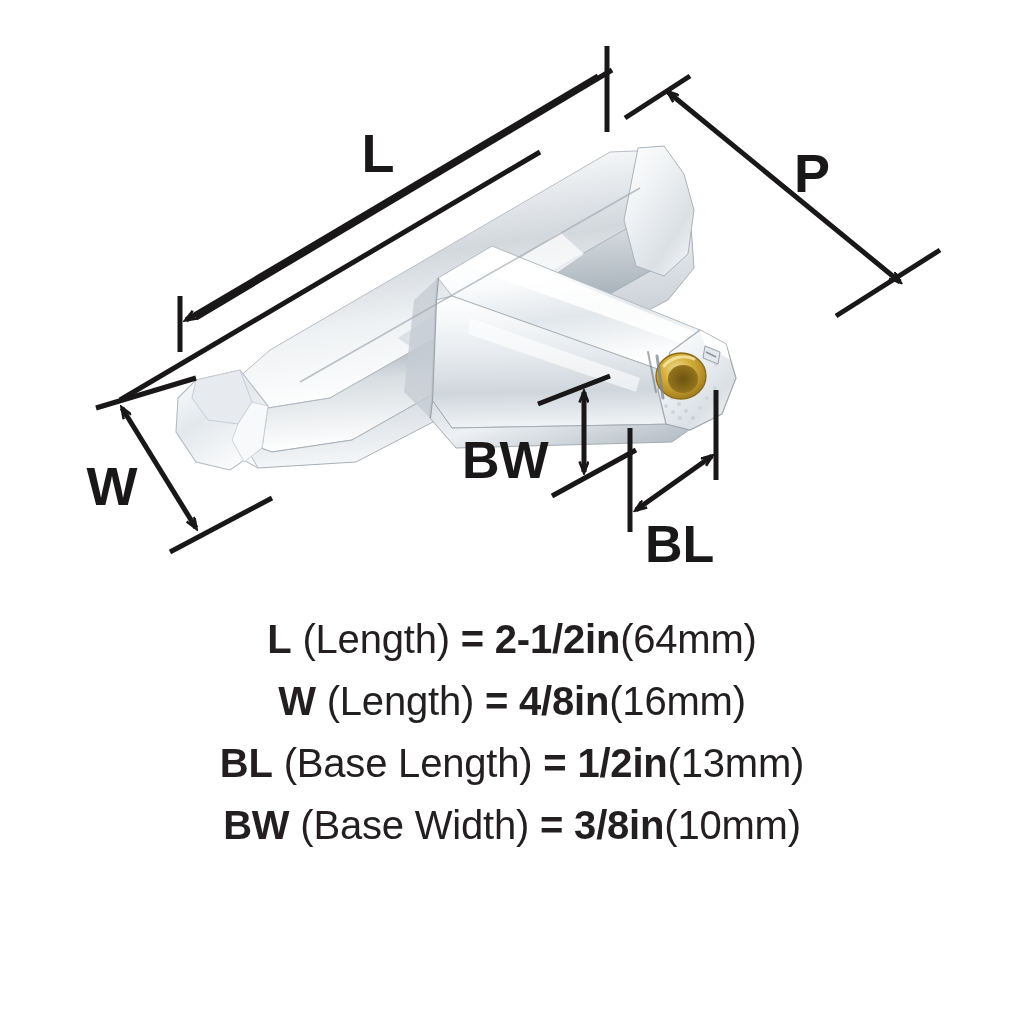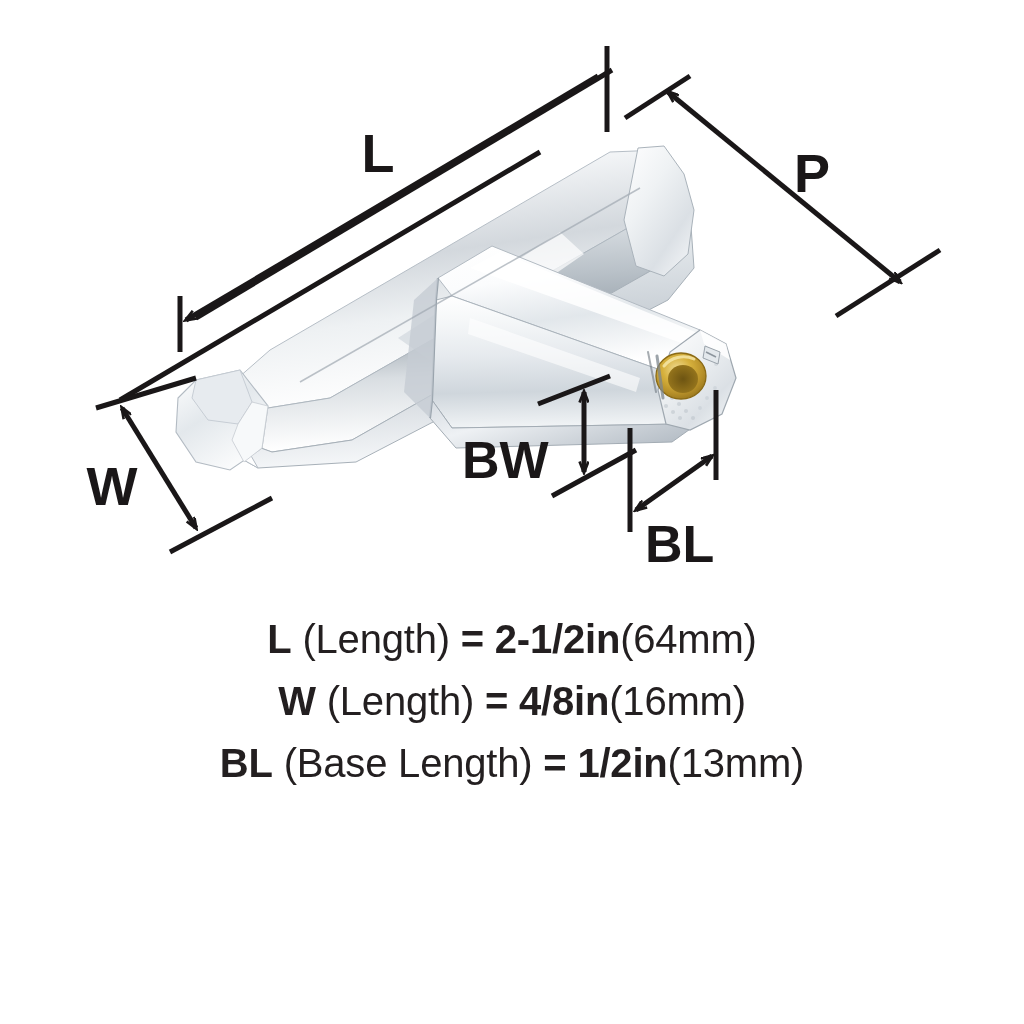--- a/index.html
+++ b/index.html
@@ -282,15 +282,21 @@
     </div>
 
 
     <div class="spec-row">
       <span class="spec-code">BL</span>
       <span class="spec-name">(Base Length)</span>
       <span class="spec-eq">=</span>
       <span class="spec-imperial">1/2in</span><span class="spec-metric">(13mm)</span>
     </div>
 
+    <div class="spec-row">
+      <span class="spec-code">BW</span>
+      <span class="spec-name">(Base Width)</span>
+      <span class="spec-eq">=</span>
+      <span class="spec-imperial">3/8in</span><span class="spec-metric">(10mm)</span>
+    </div>
 
   </div>
 </div>
 
 </body></html>

